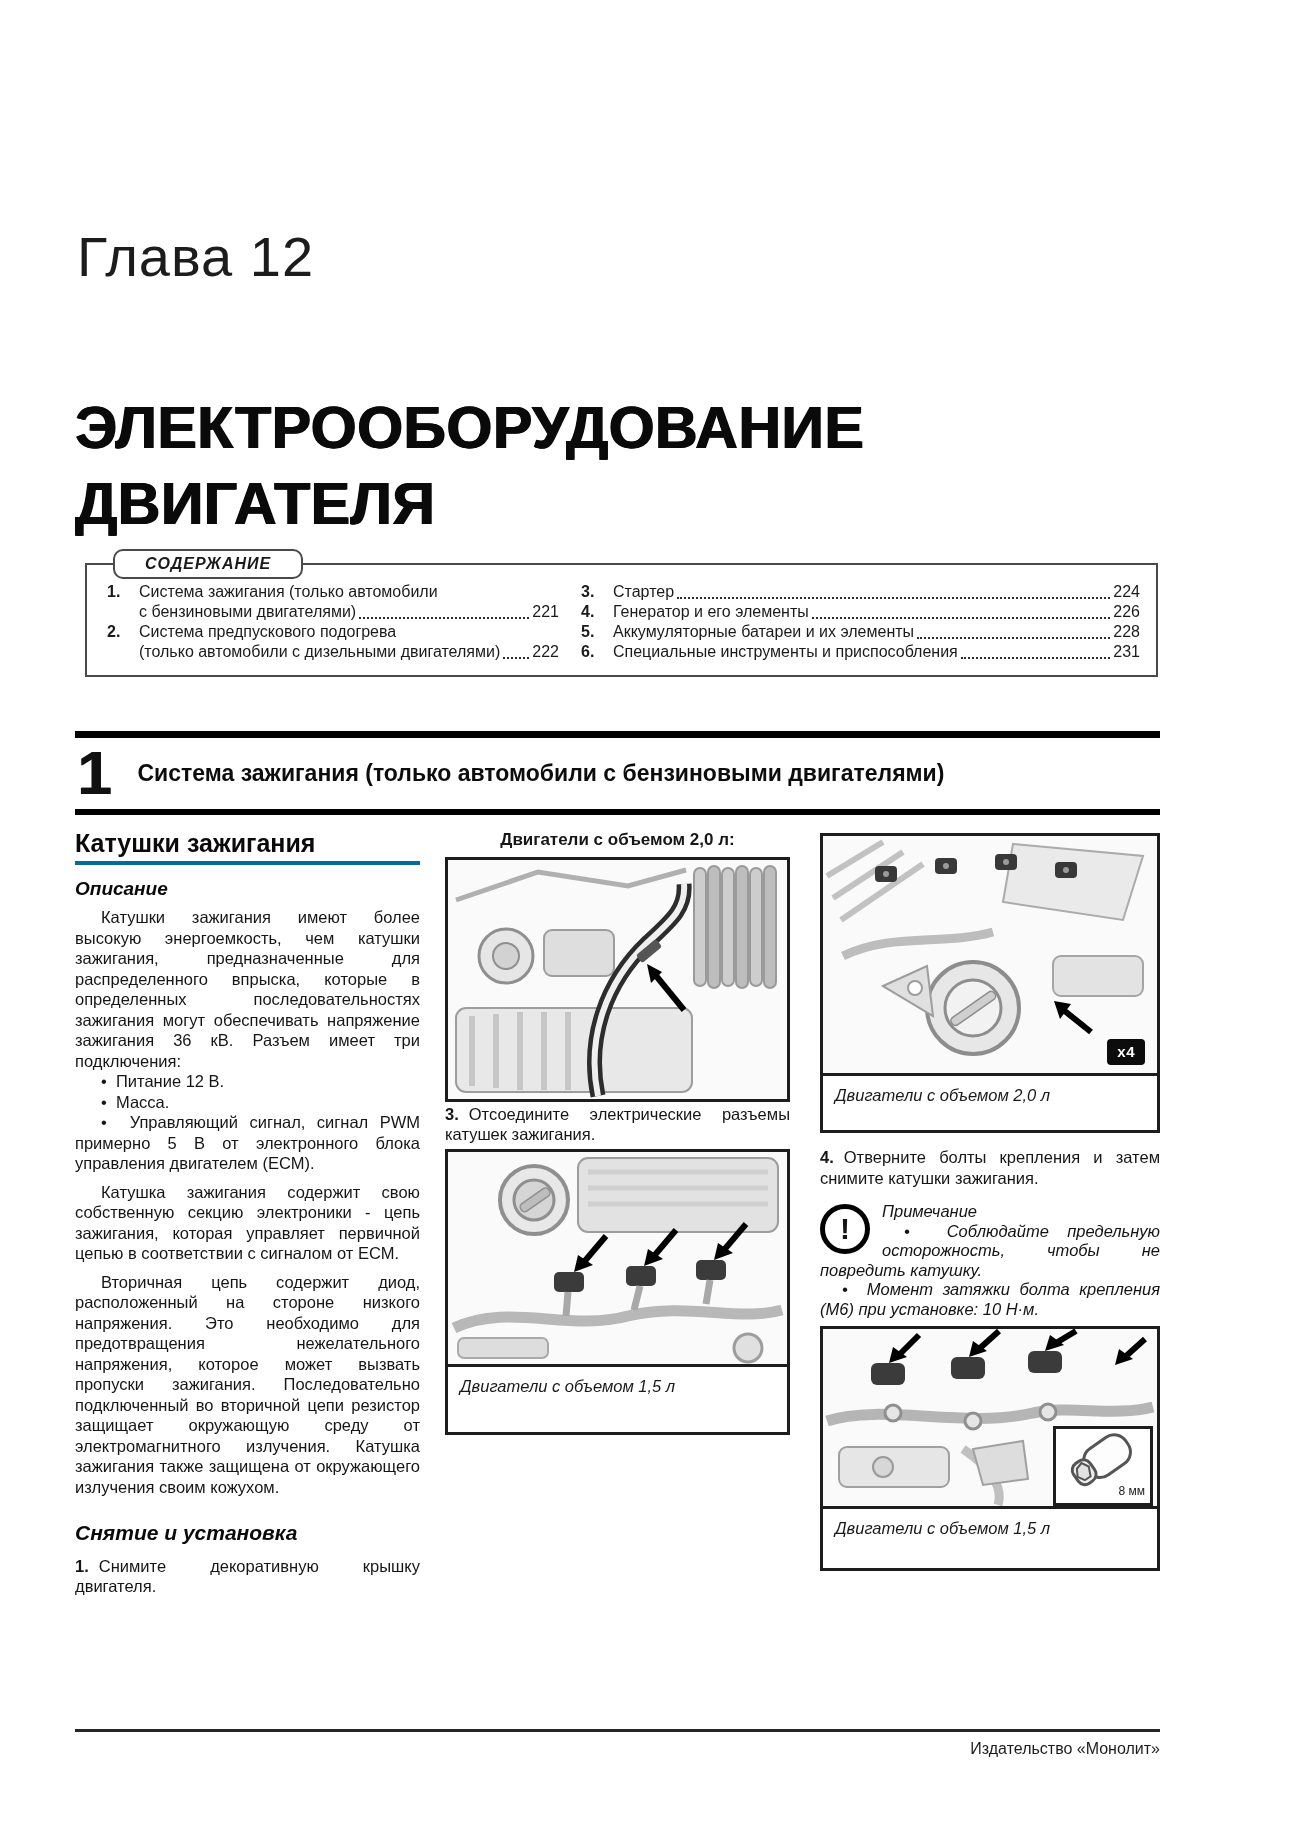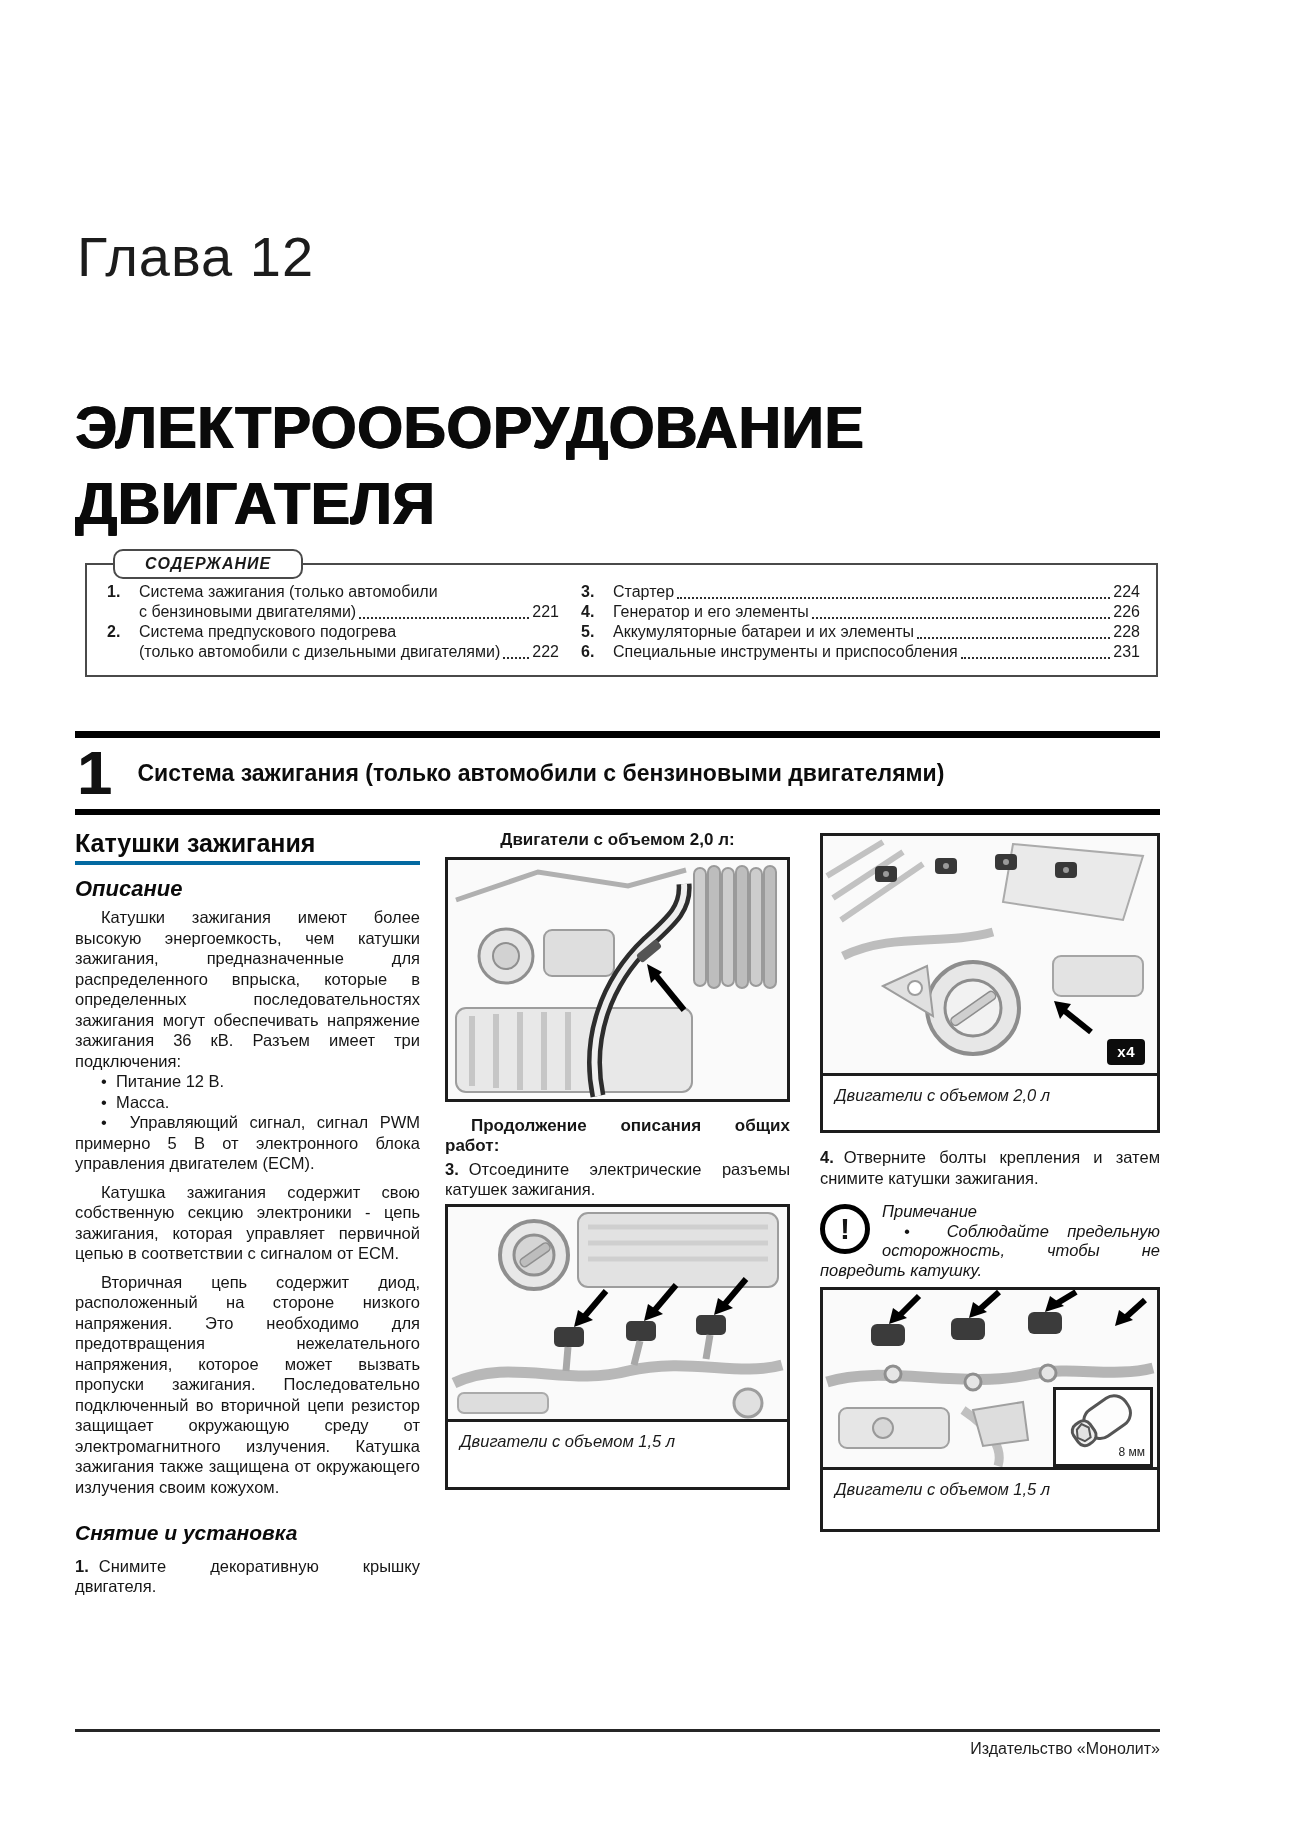--- a/index.html
+++ b/index.html
@@ -36,21 +36,21 @@
            text-shadow:1px 0 0 currentColor;}
   .sec-title{font-size:23px;font-weight:700;color:#0c0c0c;}
 
   
   .col{box-sizing:border-box;font-size:16.5px;line-height:20.5px;color:#161616;}
   .col-left{left:75px;top:833px;width:345px;}
   .col-mid{left:445px;top:786px;width:345px;}
   .col-right{left:820px;top:833px;width:340px;}
 
   .h-rule{font-size:25px;font-weight:800;margin:0;padding-bottom:7px;border-bottom:4px solid #0369a1;color:#0a0a0a;}
-  .h-ital{font-size:22px;font-weight:700;font-style:italic;margin:14px 0 0 0;color:#0a0a0a;}
+  .h-ital{font-size:19px;font-weight:700;font-style:italic;margin:14px 0 0 0;color:#0a0a0a;}
   .h-ital2{font-size:21px;font-weight:700;font-style:italic;margin:26px 0 0 0;color:#0a0a0a;}
   p.body{margin:8px 0 0 0;text-align:justify;text-indent:26px;}
   p.body.first{margin-top:8px;}
   p.bullet{margin:0;text-align:justify;text-indent:26px;}
   p.bullet::before{content:"\2022\00a0\00a0";}
   p.step{margin:3px 0 0 0;text-align:justify;}
   p.step .snum{font-weight:700;margin-right:10px;}
 
   
   .m-head{margin:44px 0 0 0;font-weight:700;text-align:center;font-size:17px;}
@@ -222,21 +222,20 @@
           <path d="M24 156 V226 M48 154 V228 M72 152 V230 M96 152 V230 M120 152 V230" stroke="#c6c6c6" stroke-width="6" fill="none"></path>
           <path d="M150 236 C138 178 158 122 200 82 C224 60 238 48 236 24" fill="none" stroke="#2d2d2d" stroke-width="15"></path>
           <path d="M150 236 C138 178 158 122 200 82 C224 60 238 48 236 24" fill="none" stroke="#efefef" stroke-width="6"></path>
           <rect x="188" y="86" width="26" height="10" rx="3" transform="rotate(-40 201 91)" fill="#555"></rect>
           <path d="M236 150 L205 112" stroke="#000" stroke-width="6"></path>
           <polygon points="199,104 214,112 203,123" fill="#000"></polygon>
         </svg>
       </div>
     </figure>
 
-    <p class="m-cont">Продолжение описания общих работ:</p>
     <p class="step" style="margin-top:2px;">
       <span class="snum">3.</span><span>Отсоедините электрические разъемы катушек зажигания.</span>
     </p>
 
     <figure class="fig fig-b">
       <div class="fig-draw">
         <svg viewBox="0 0 339 212" preserveAspectRatio="none">
           <rect width="339" height="212" fill="#fafafa"></rect>
           <circle cx="86" cy="48" r="34" fill="#e8e8e8" stroke="#8f8f8f" stroke-width="4"></circle>
           <circle cx="86" cy="48" r="20" fill="#d5d5d5" stroke="#8f8f8f" stroke-width="3"></circle>
@@ -303,20 +302,21 @@
     <p class="step" style="margin-top:14px;">
       <span class="snum">4.</span><span>Отверните болты крепления и затем снимите катушки зажигания.</span>
     </p>
 
     <div class="note">
       <div class="note-icon">
         <span>!</span>
       </div>
       <div class="note-title">Примечание</div>
       <p class="nbullet">Соблюдайте предельную осторожность, чтобы не повредить катушку.</p>
+      <p class="nbullet">Момент затяжки болта крепления (М6) при установке: 10 Н·м.</p>
     </div>
 
     <figure class="fig fig-d">
       <div class="fig-draw">
         <svg viewBox="0 0 334 177" preserveAspectRatio="none">
           <rect width="334" height="177" fill="#fafafa"></rect>
           <g fill="#3b3b3b">
             <rect x="48" y="34" width="34" height="22" rx="6"></rect>
             <rect x="128" y="28" width="34" height="22" rx="6"></rect>
             <rect x="205" y="22" width="34" height="22" rx="6"></rect>

